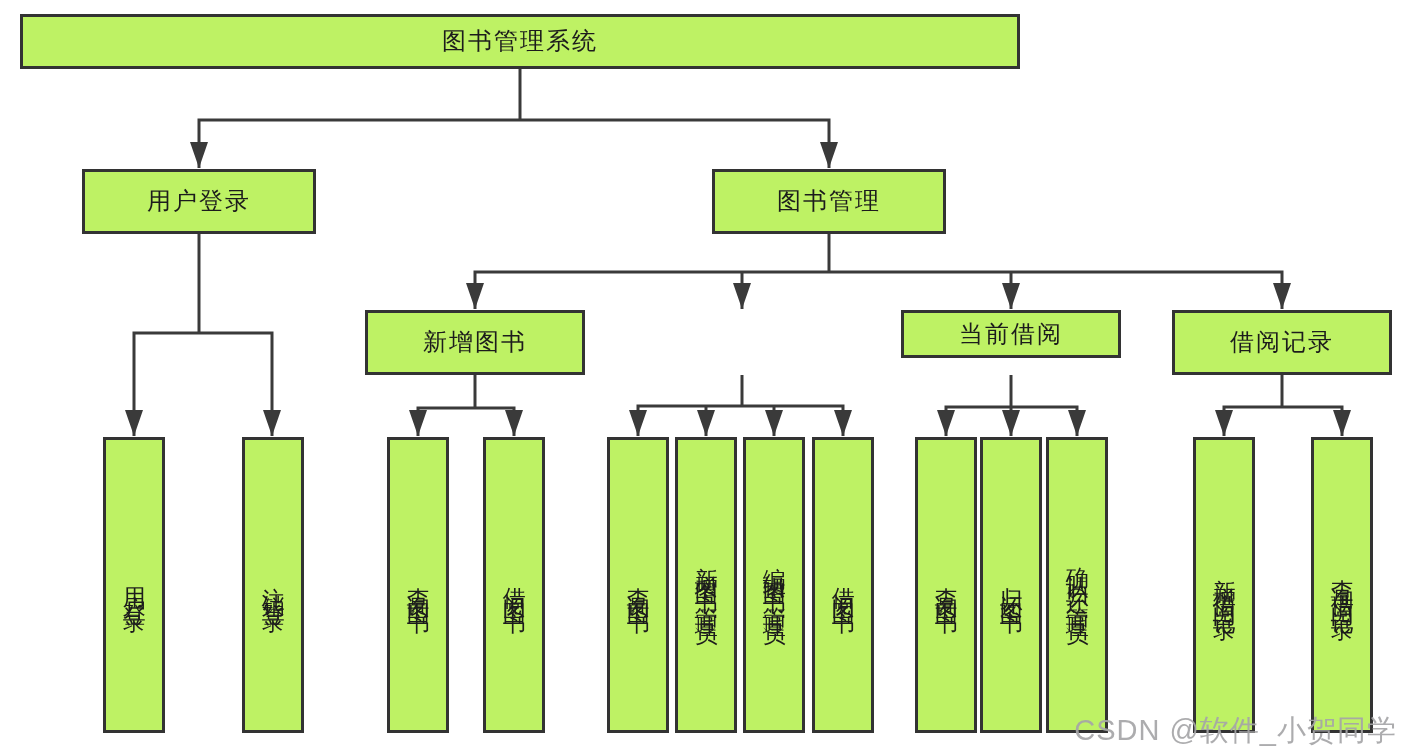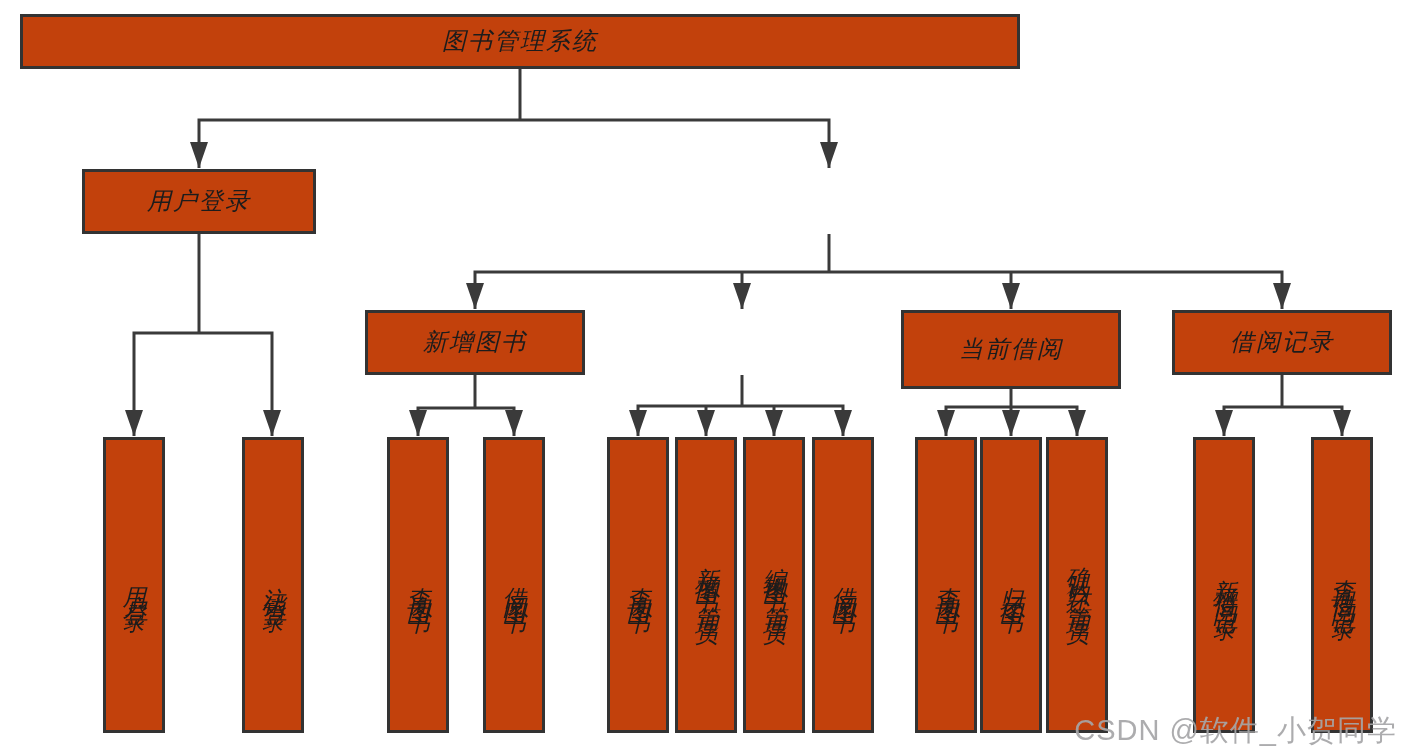--- a/index.html
+++ b/index.html
@@ -23,30 +23,29 @@
     z-index:1;
   }
   .connectors path{
     fill:none;stroke:var(--line);stroke-width:3;
   }
   .connectors polygon{
     fill:var(--line);stroke:none;
   }
   .node{
     position:absolute;
-    background:#c2410c;
+    background:#bef264;
     border:3px solid var(--border);
     color:var(--text);
     display:flex;align-items:center;justify-content:center;
     z-index:2;
     font-size:24px;
     letter-spacing:2px;
     line-height:1.2;
     white-space:nowrap;
-    font-style:italic;
   }
   .leaf{
     writing-mode:vertical-rl;
     text-orientation:mixed;
     font-size:23px;
     letter-spacing:8px;
     white-space:normal;
   }
   .watermark{
     position:absolute;
@@ -110,23 +109,24 @@
       <path d="M1282 375 V407"></path>
       <path d="M1224 436 V407 H1342 V436"></path>
       <polygon points="1215,410 1233,410 1224,436"></polygon>
       <polygon points="1333,410 1351,410 1342,436"></polygon>
     </g>
   </svg>
 
   <div class="node" style="left:20px;top:14px;width:1000px;height:55px">图书管理系统</div>
 
   <div class="node" style="left:82px;top:169px;width:234px;height:65px">用户登录</div>
+  <div class="node" style="left:712px;top:169px;width:234px;height:65px">图书管理</div>
 
   <div class="node" style="left:365px;top:310px;width:220px;height:65px">新增图书</div>
-  <div class="node" style="left:901px;top:310px;width:220px;height:79px">当前借阅</div>
+  <div class="node" style="left:901px;top:310px;width:220px;height:48px">当前借阅</div>
   <div class="node" style="left:1172px;top:310px;width:220px;height:65px">借阅记录</div>
 
   <div class="node leaf" style="left:103px;top:437px;width:62px;height:296px">用户登录</div>
   <div class="node leaf" style="left:242px;top:437px;width:62px;height:296px">注销登录</div>
 
   <div class="node leaf" style="left:387px;top:437px;width:62px;height:296px">查询图书</div>
   <div class="node leaf" style="left:483px;top:437px;width:62px;height:296px">借阅图书</div>
 
   <div class="node leaf" style="left:607px;top:437px;width:62px;height:296px">查询图书</div>
   <div class="node leaf" style="left:675px;top:437px;width:62px;height:296px">新增图书（管理员）</div>

